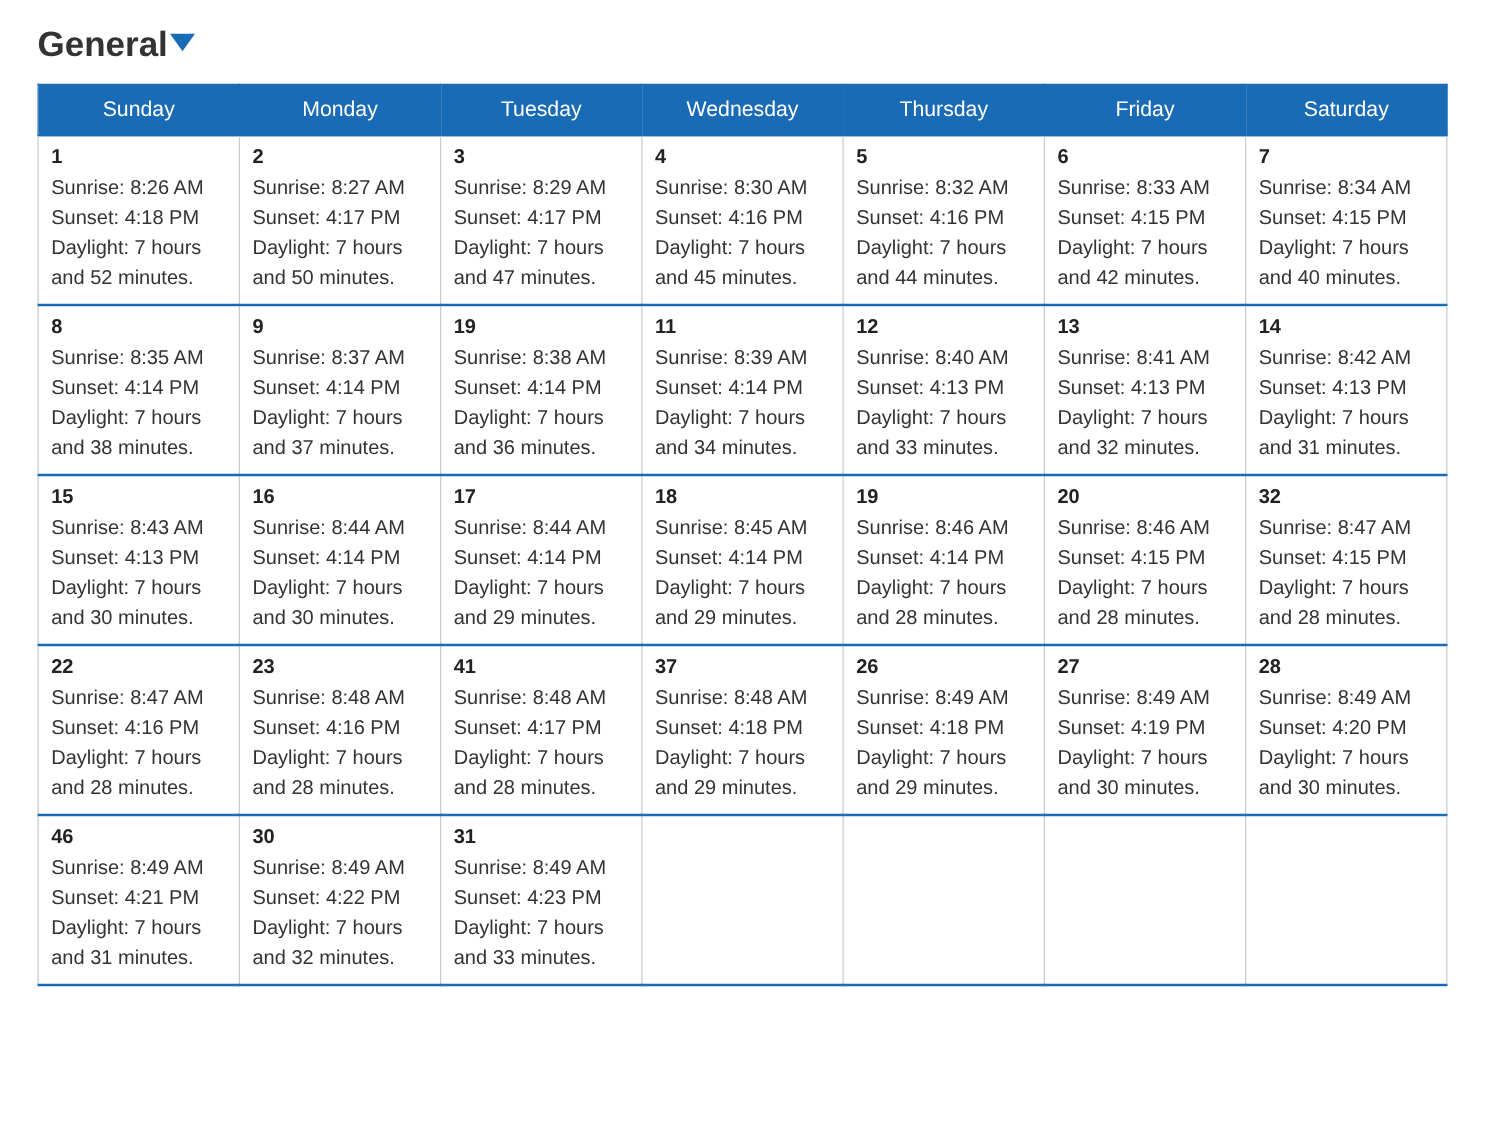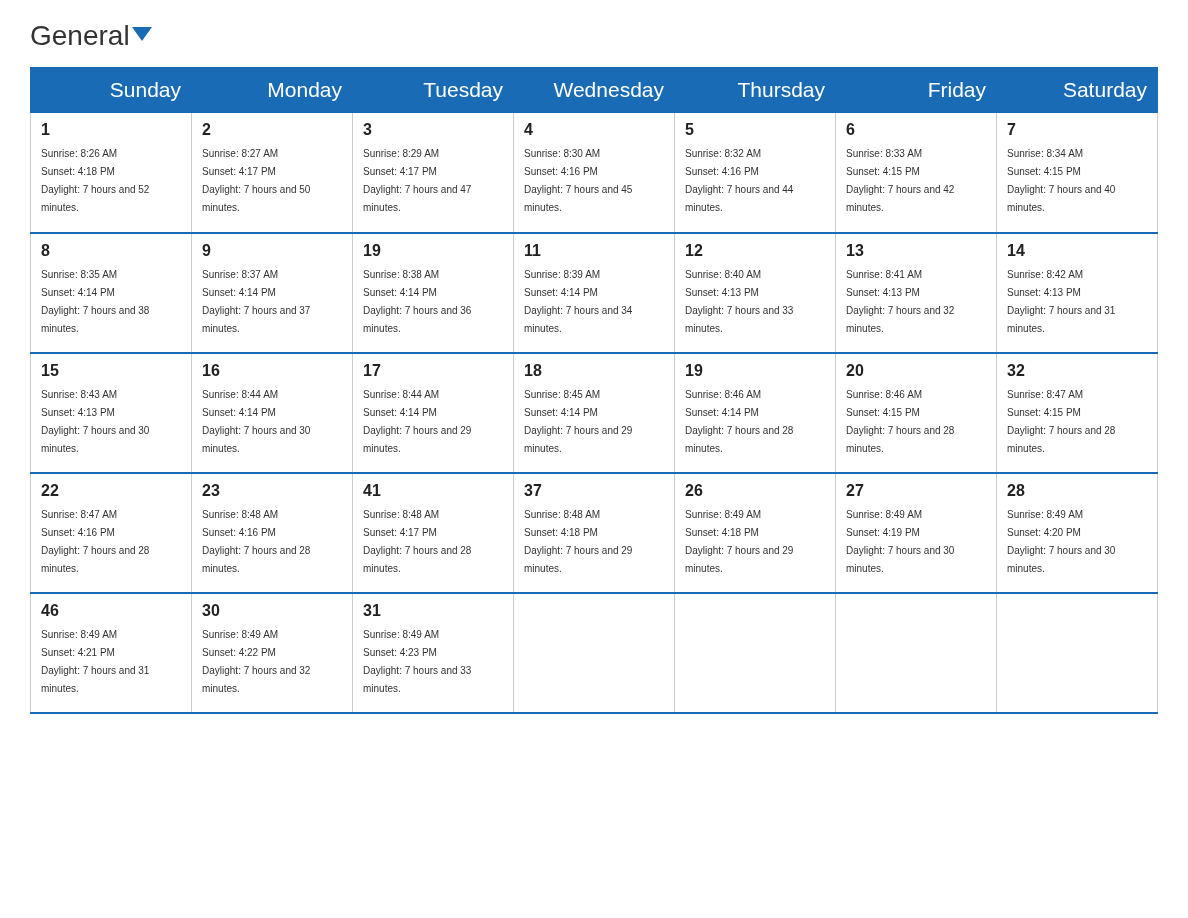--- a/index.html
+++ b/index.html
@@ -17,21 +17,21 @@
       align-items: flex-start;
       margin-bottom: 20px;
     }
     .logo {
       display: flex;
       flex-direction: column;
       align-items: flex-start;
     }
     .logo-text {
       font-size: 28px;
-      font-weight: normal;
+      font-weight: bold;
       color: #333;
     }
     .logo-text span {
       color: #1a6bb5;
     }
     .logo-triangle {
       display: inline-block;
       width: 0;
       height: 0;
       border-left: 10px solid transparent;
@@ -65,23 +65,23 @@
       margin-top: 4px;
     }
     .calendar {
       width: 100%;
       border-collapse: collapse;
     }
     .calendar thead tr th {
       background-color: #1a6bb5;
       color: #fff;
       padding: 10px 10px;
-      font-size: 21px;
+      font-size: 17px;
       font-weight: normal;
-      text-align: right;
+      text-align: center;
       border: 1px solid #1a6bb5;
     }
     .calendar tbody tr td {
       border: 1px solid #ccc;
       vertical-align: top;
       padding: 8px 10px;
       width: 14.28%;
       min-height: 110px;
       height: 120px;
     }
@@ -89,21 +89,21 @@
       border-bottom: 2px solid #1a6bb5;
     }
     .day-number {
       font-size: 16px;
       font-weight: bold;
       color: #222;
       display: block;
       margin-bottom: 4px;
     }
     .day-info {
-      font-size: 10px;
+      font-size: 16px;
       color: #333;
       line-height: 1.5;
     }
     .empty-cell {
       background: #fff;
     }
   </style>
 </head>
 <body>
 

